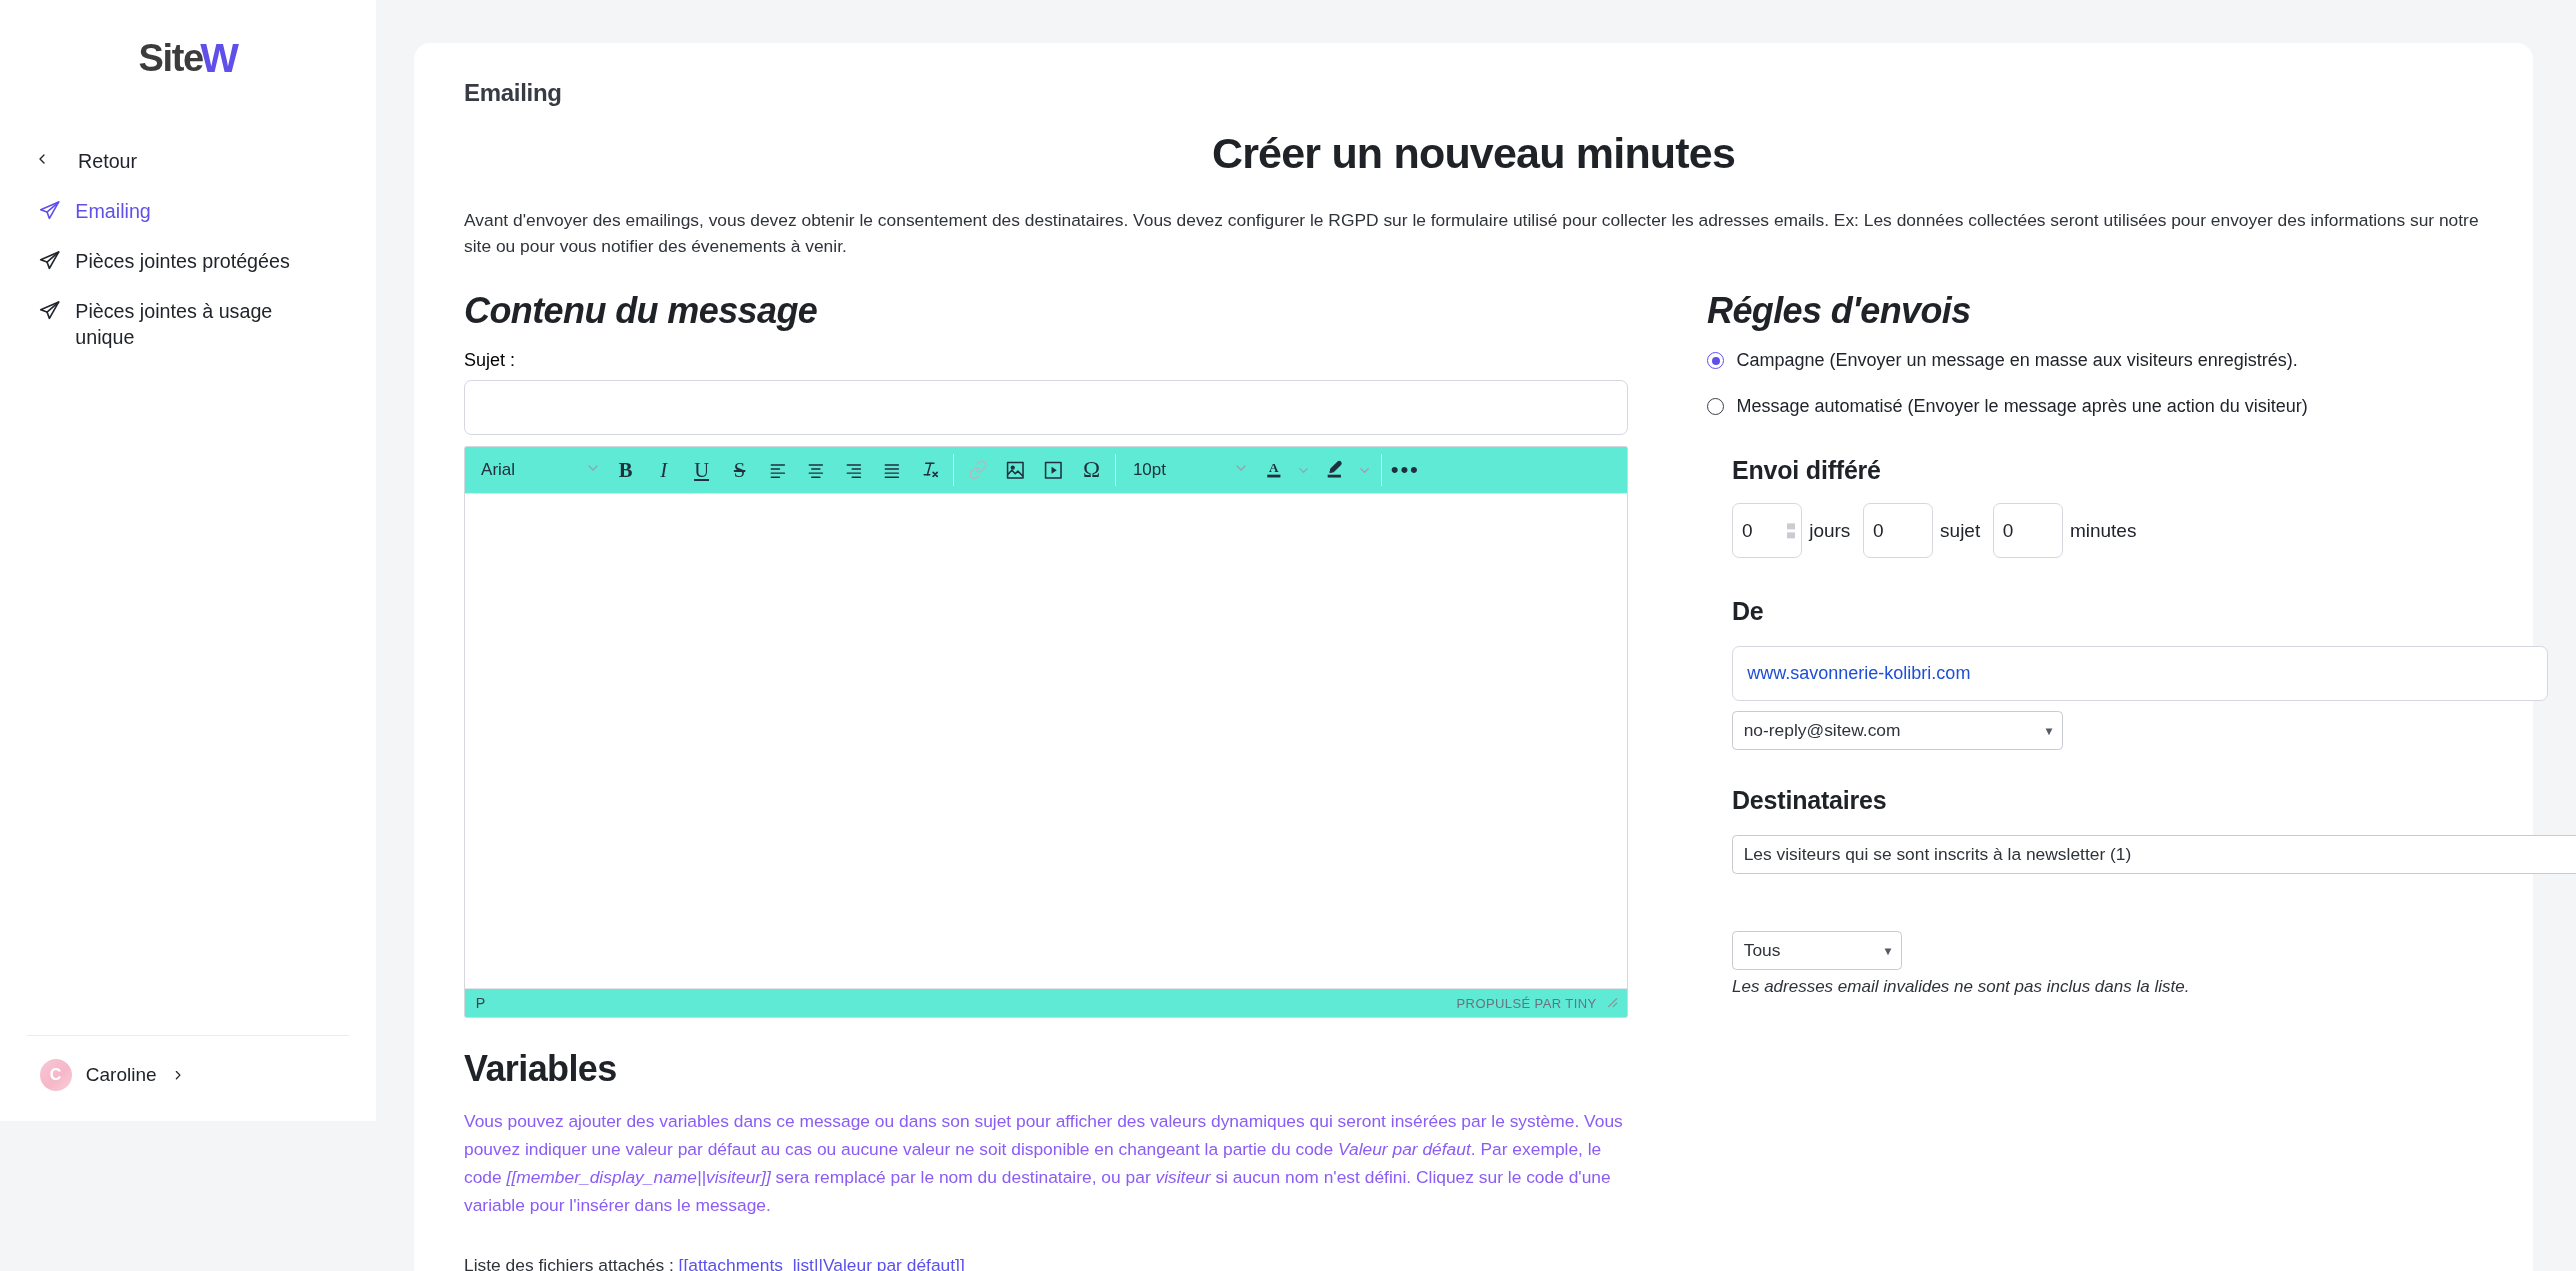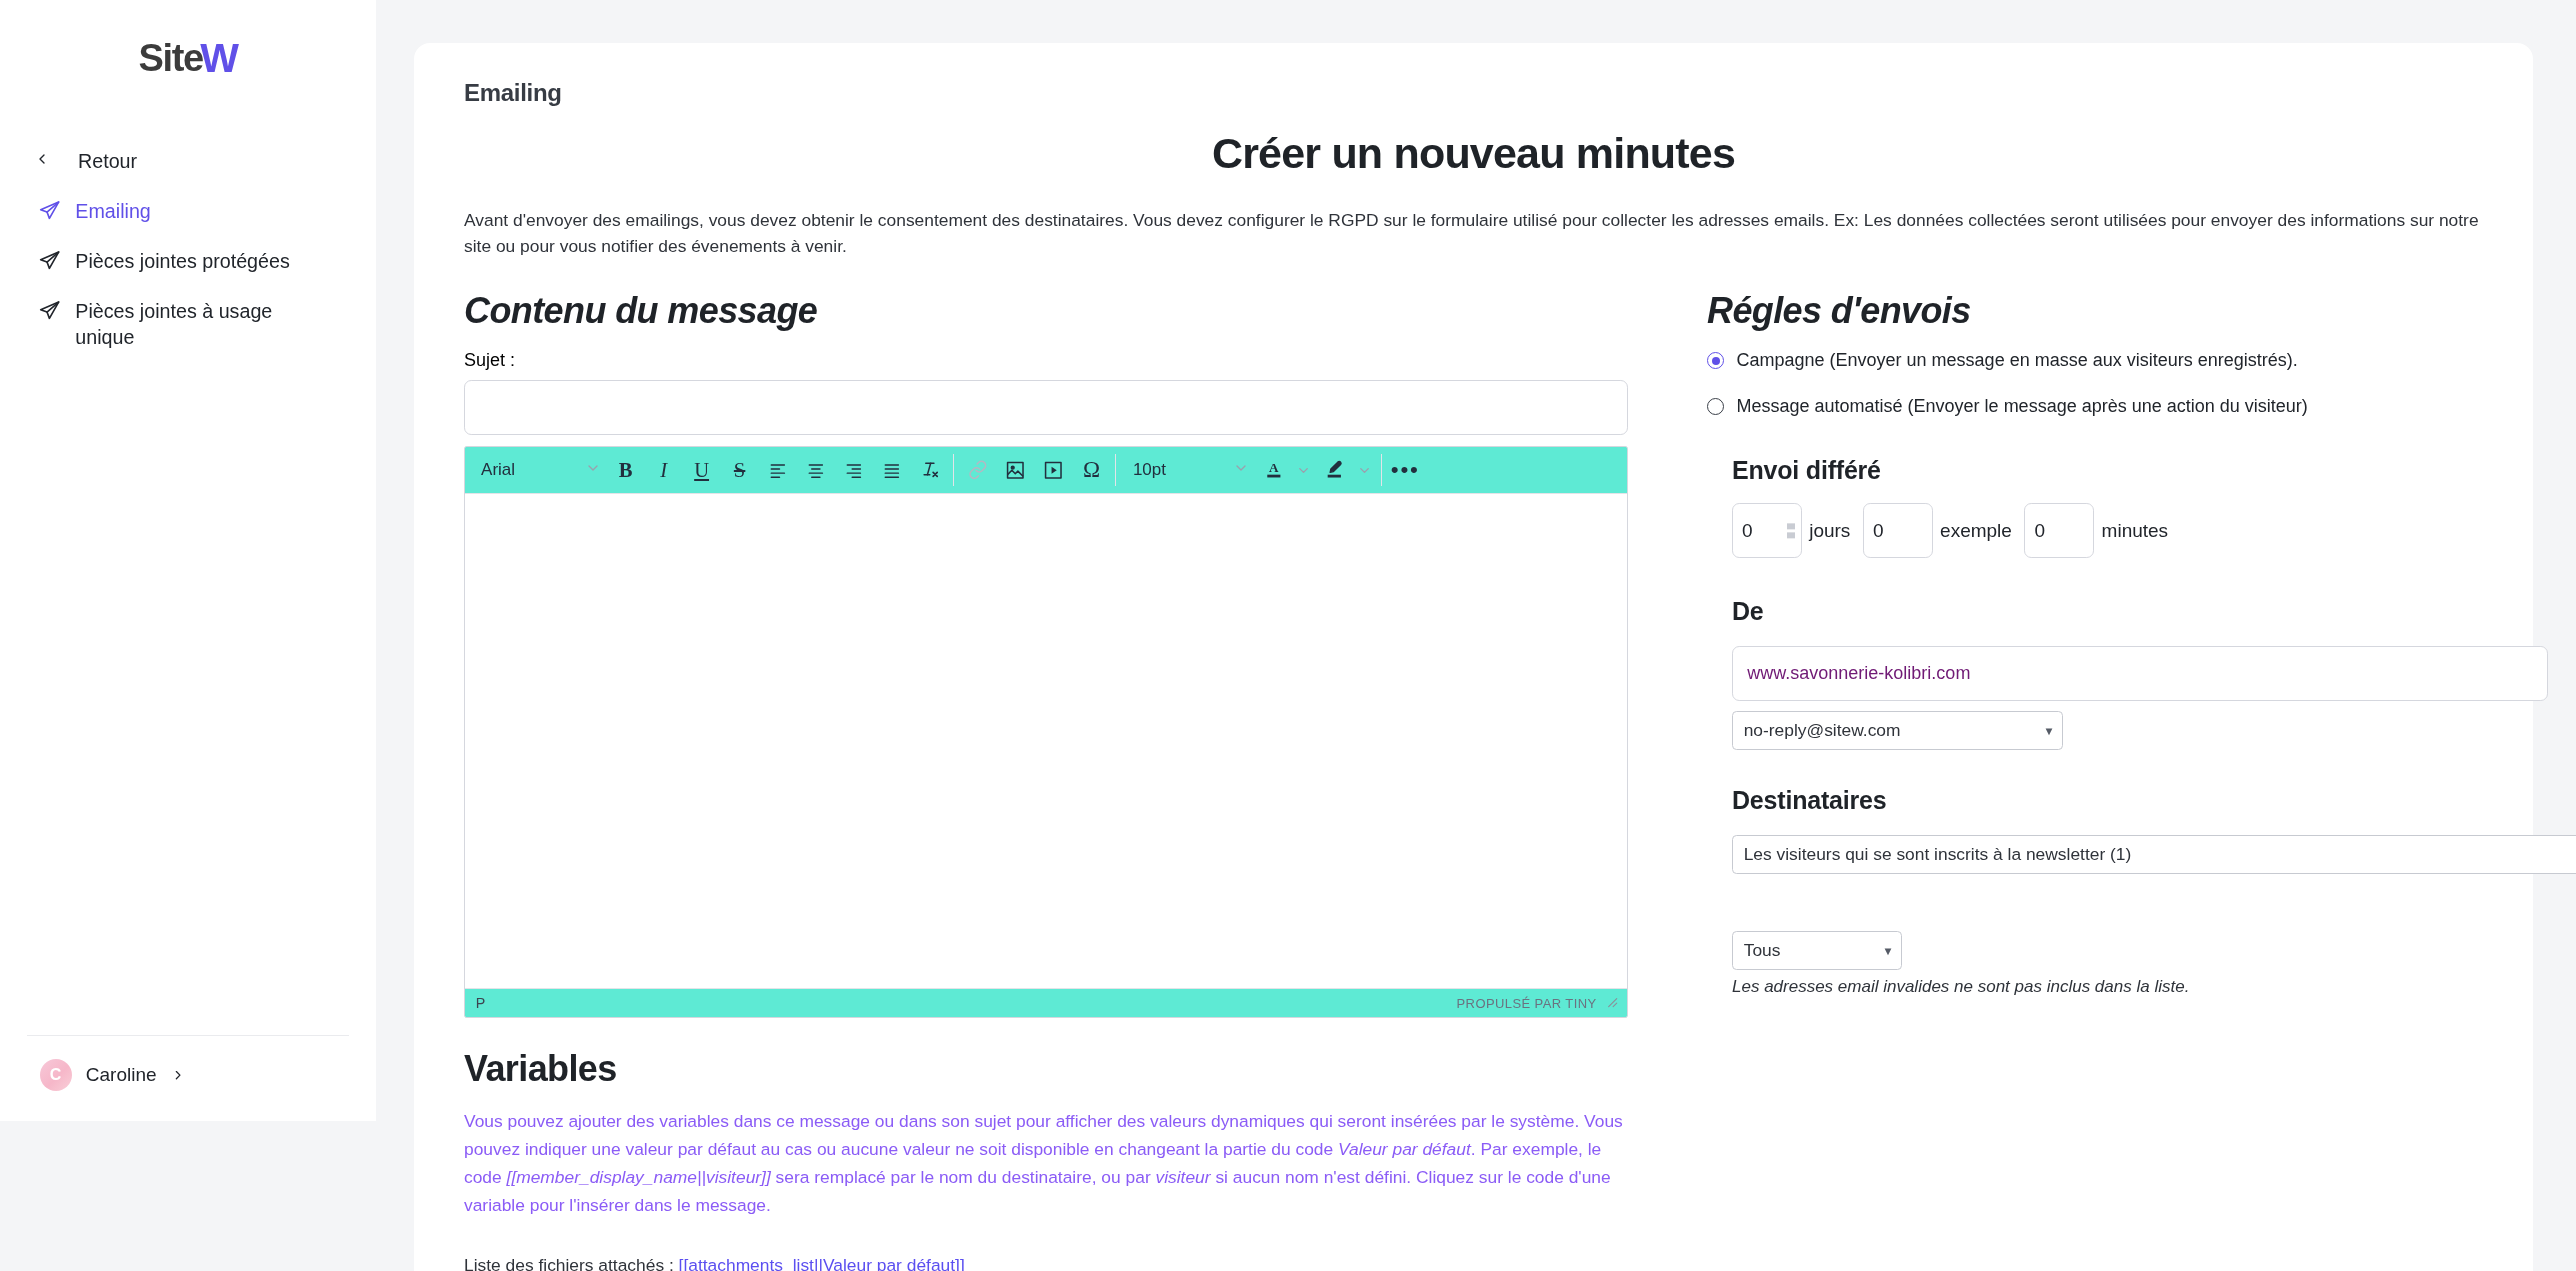--- a/index.html
+++ b/index.html
@@ -183,21 +183,21 @@
   }
   .num-box .val { font-size: 19px; color: #21252b; }
   .spinner { position: absolute; right: 6.3px; top: 50%; transform: translateY(-50%); display: flex; flex-direction: column; gap: 2.7px; }
   .spinner i { display:block; width: 8px; height: 6.3px; background: #c9ccd3; }
   .unit { font-size: 19px; color: #21252b; margin: 0 12.5px 0 7.2px; }
   .unit.last { margin-right: 0; }
 
   .from-input {
     display: block; width: 816px; height: 55px; margin: 19.7px 0 0 25px;
     border: 0.9px solid #d5d7de; border-radius: 7.2px; background:#fff;
-    font-size: 18px; color: #701a75; padding: 0 14.3px;
+    font-size: 18px; color: #1d4ed8; padding: 0 14.3px;
     font-family: inherit; outline: none;
   }
 
   .native-select {
     display: flex; align-items: center; justify-content: space-between;
     height: 39px; border: 0.9px solid #c7cad1; border-radius: 4.5px;
     background: #fff; padding: 0 7.2px 0 10.7px;
     font-size: 17.4px; color: #2f333a; margin: 9.8px 0 0 25px;
     cursor: pointer;
   }
@@ -486,21 +486,21 @@
               <span class="spinner">
                   <i></i>
                   <i></i>
                 </span>
             </div>
             <span class="unit">jours</span>
 
             <div class="num-box">
               <span class="val">0</span>
             </div>
-            <span class="unit">exemple</span>
+            <span class="unit">sujet</span>
 
             <div class="num-box">
               <span class="val">0</span>
             </div>
             <span class="unit last">minutes</span>
           </div>
 
           <h3 class="sub-head">De</h3>
 
           <input class="from-input" type="text" value="www.savonnerie-kolibri.com" style="">

